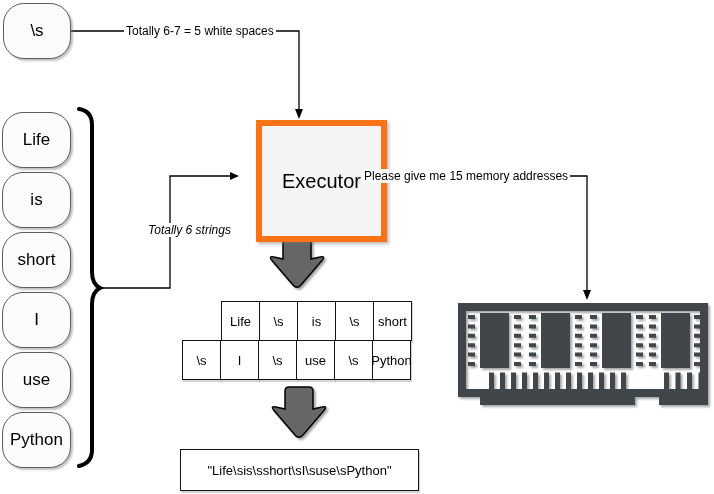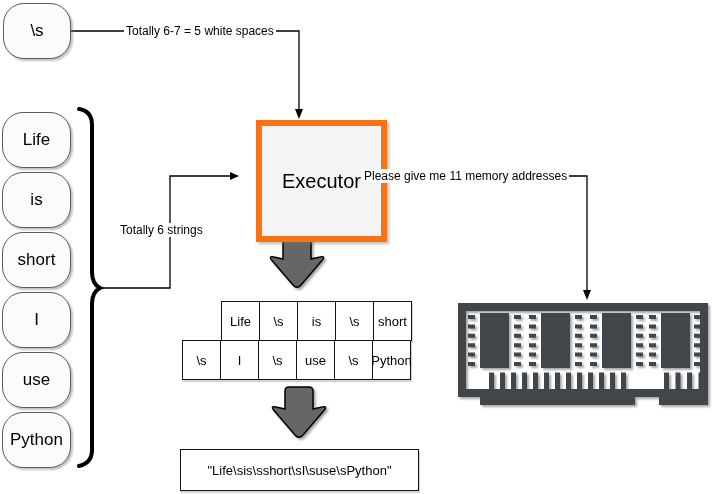--- a/index.html
+++ b/index.html
@@ -101,22 +101,22 @@
   </div>
   <div class="squircle" style="left:2px;top:412px;width:67px;height:54px;">
     <span>Python</span>
   </div>
 
   <div class="executor">
     <span>Executor</span>
   </div>
 
   <div class="edge-label" style="left:124px;top:24px;">Totally 6-7 = 5 white spaces</div>
-  <div class="edge-label" style="left:118px;top:223px;">Totally 6 strings</div>
-  <div class="edge-label" style="left:362px;top:169px;">Please give me 11 memory addresses</div>
+  <div class="edge-label" style="left:146px;top:223px;font-style:italic;">Totally 6 strings</div>
+  <div class="edge-label" style="left:362px;top:169px;">Please give me 15 memory addresses</div>
 
   <div class="mrow" style="left:221px;top:301px;">
     <div class="mcell">Life</div>
     <div class="mcell">\s</div>
     <div class="mcell">is</div>
     <div class="mcell">\s</div>
     <div class="mcell">short</div>
   </div>
 
   <div class="mrow" style="left:182px;top:340px;">

